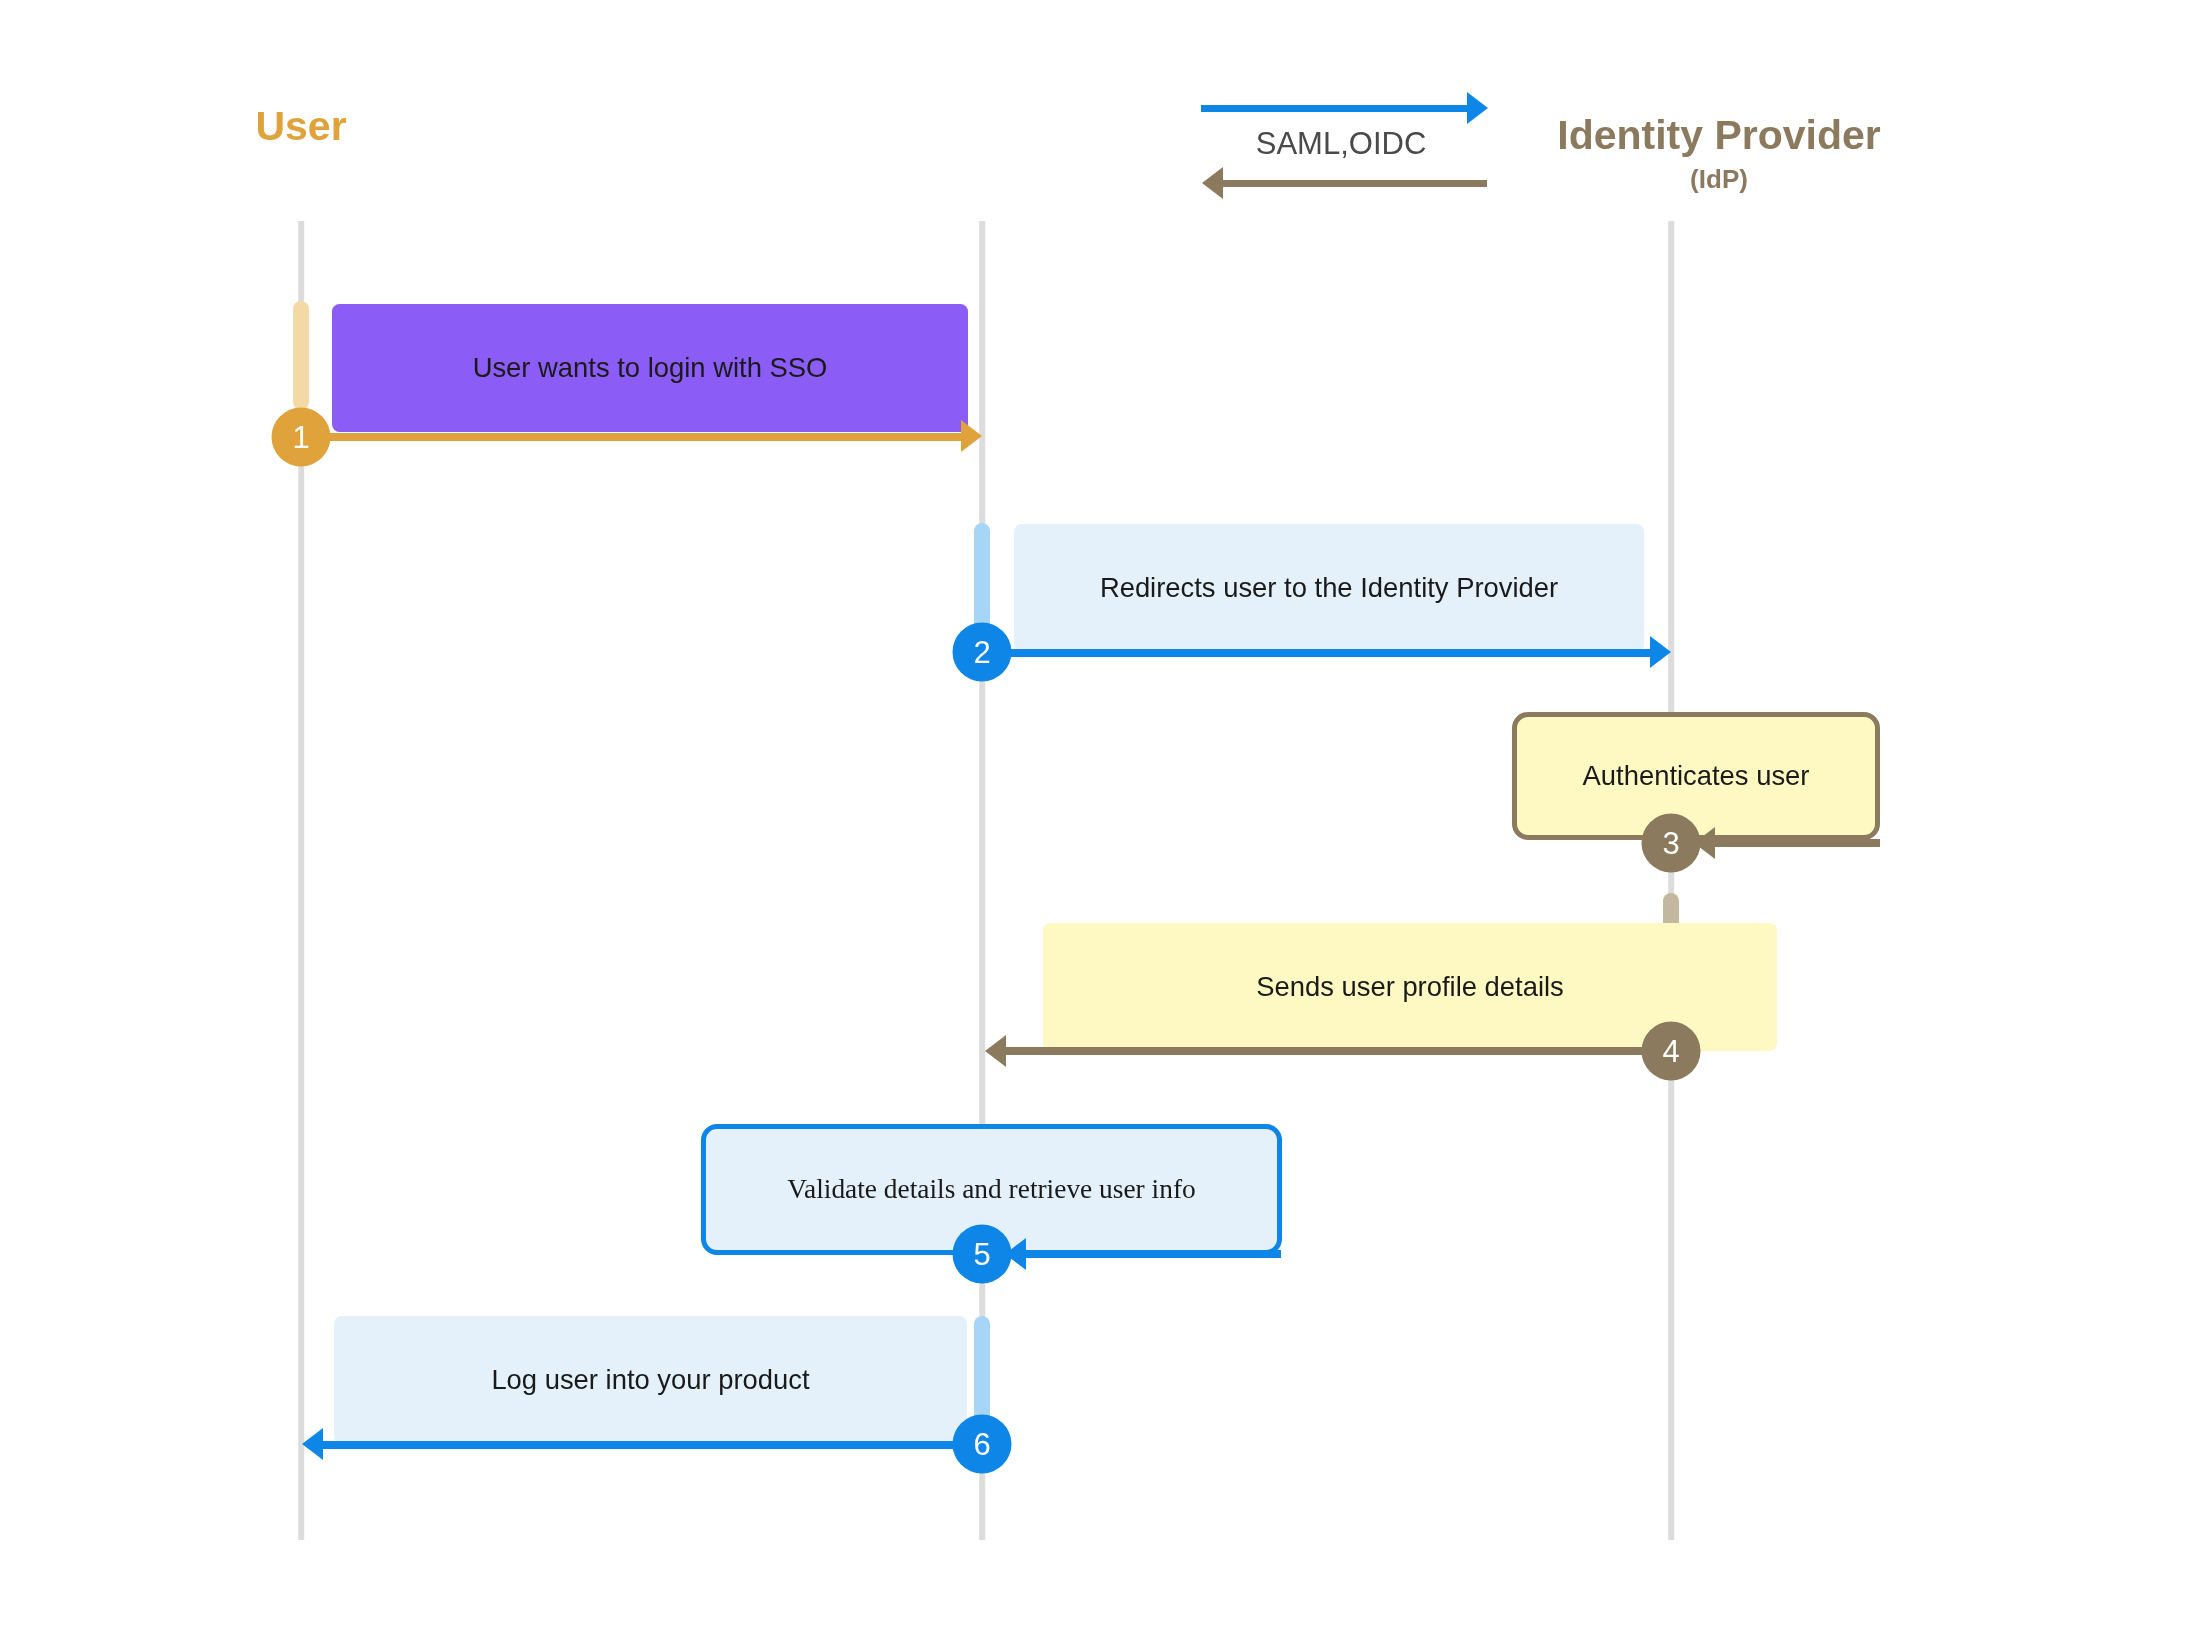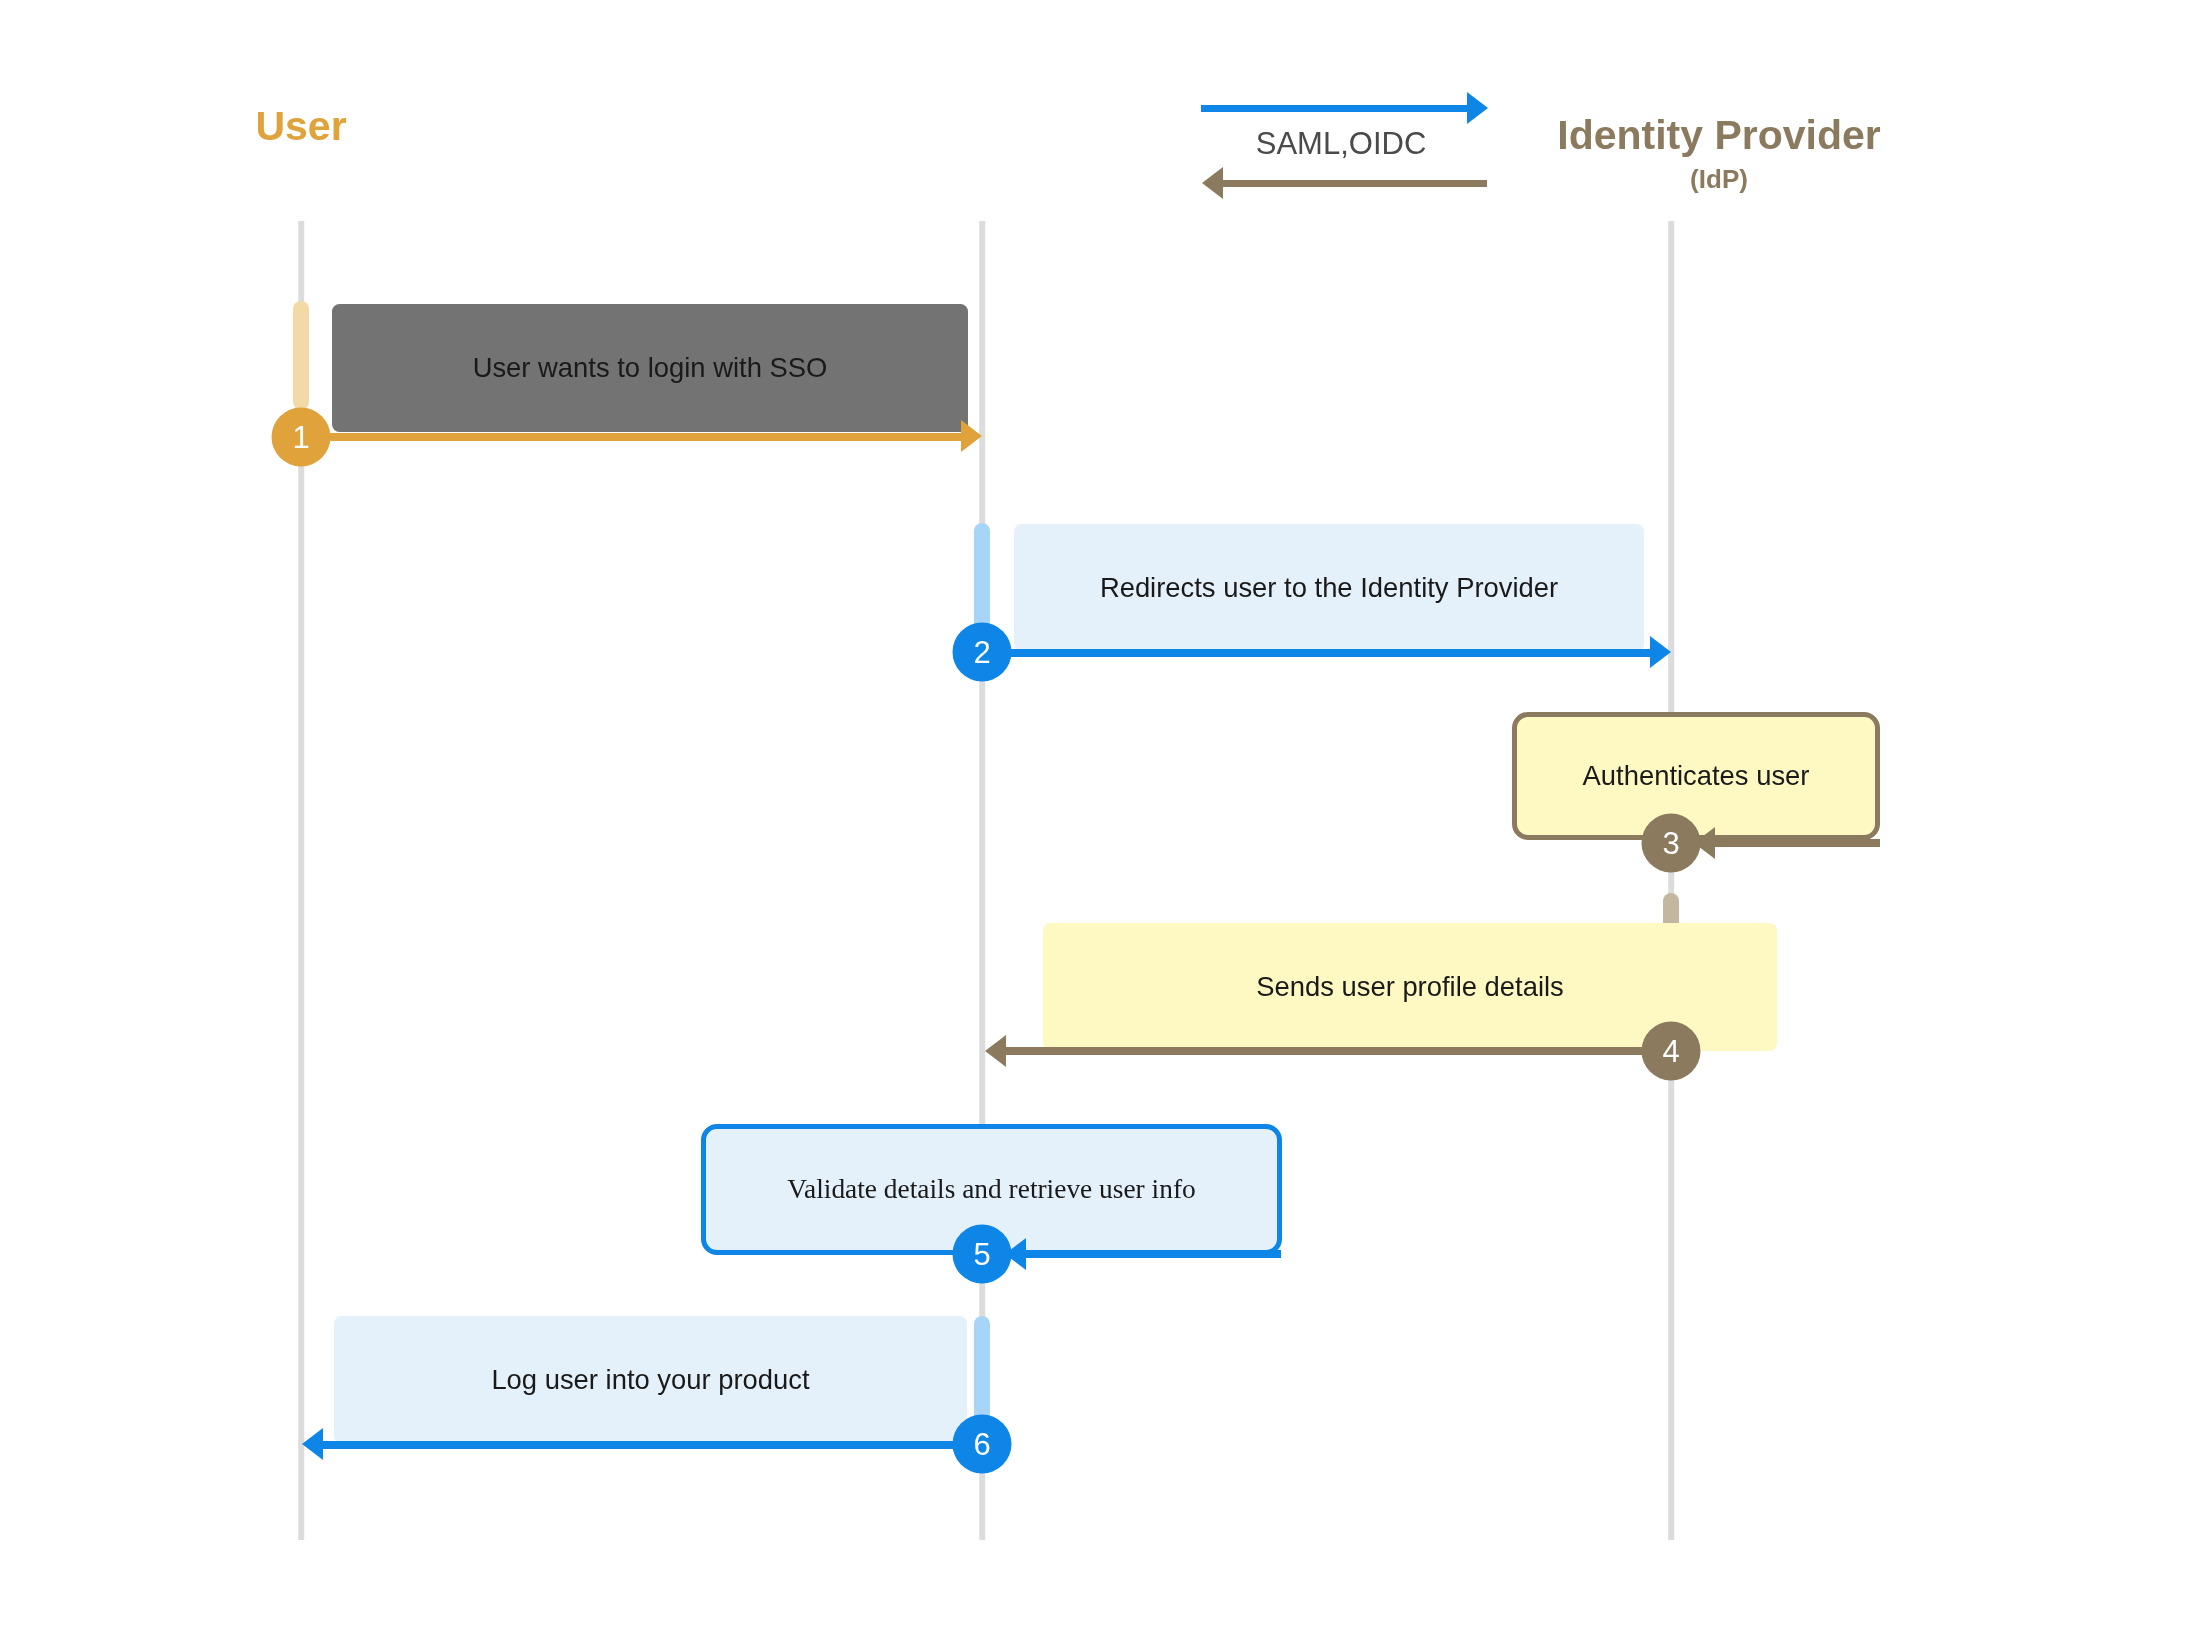--- a/index.html
+++ b/index.html
@@ -68,21 +68,21 @@
     justify-content: center;
     border-radius: 7.5px;
     padding: 0 18.7px;
   }
   .msgbox .msg-text {
     font-size: 27.4px;
     color: #1a1a1a;
     line-height: 1.2;
     text-align: center;
   }
-  .box-orange { background: #737373; }
+  .box-orange { background: #8b5cf6; }
   .box-blue   { background: #e4f1fb; }
   .box-brown  { background: #fef9c3; }
 
   
   .box-self {
     border-radius: 16px;
   }
   .box-self.box-blue  { border: 5.6px solid #0d86e8; font-family: Liberation Serif, serif; }
   .box-self.box-brown { border: 5.6px solid #8b7a5e; }
 

